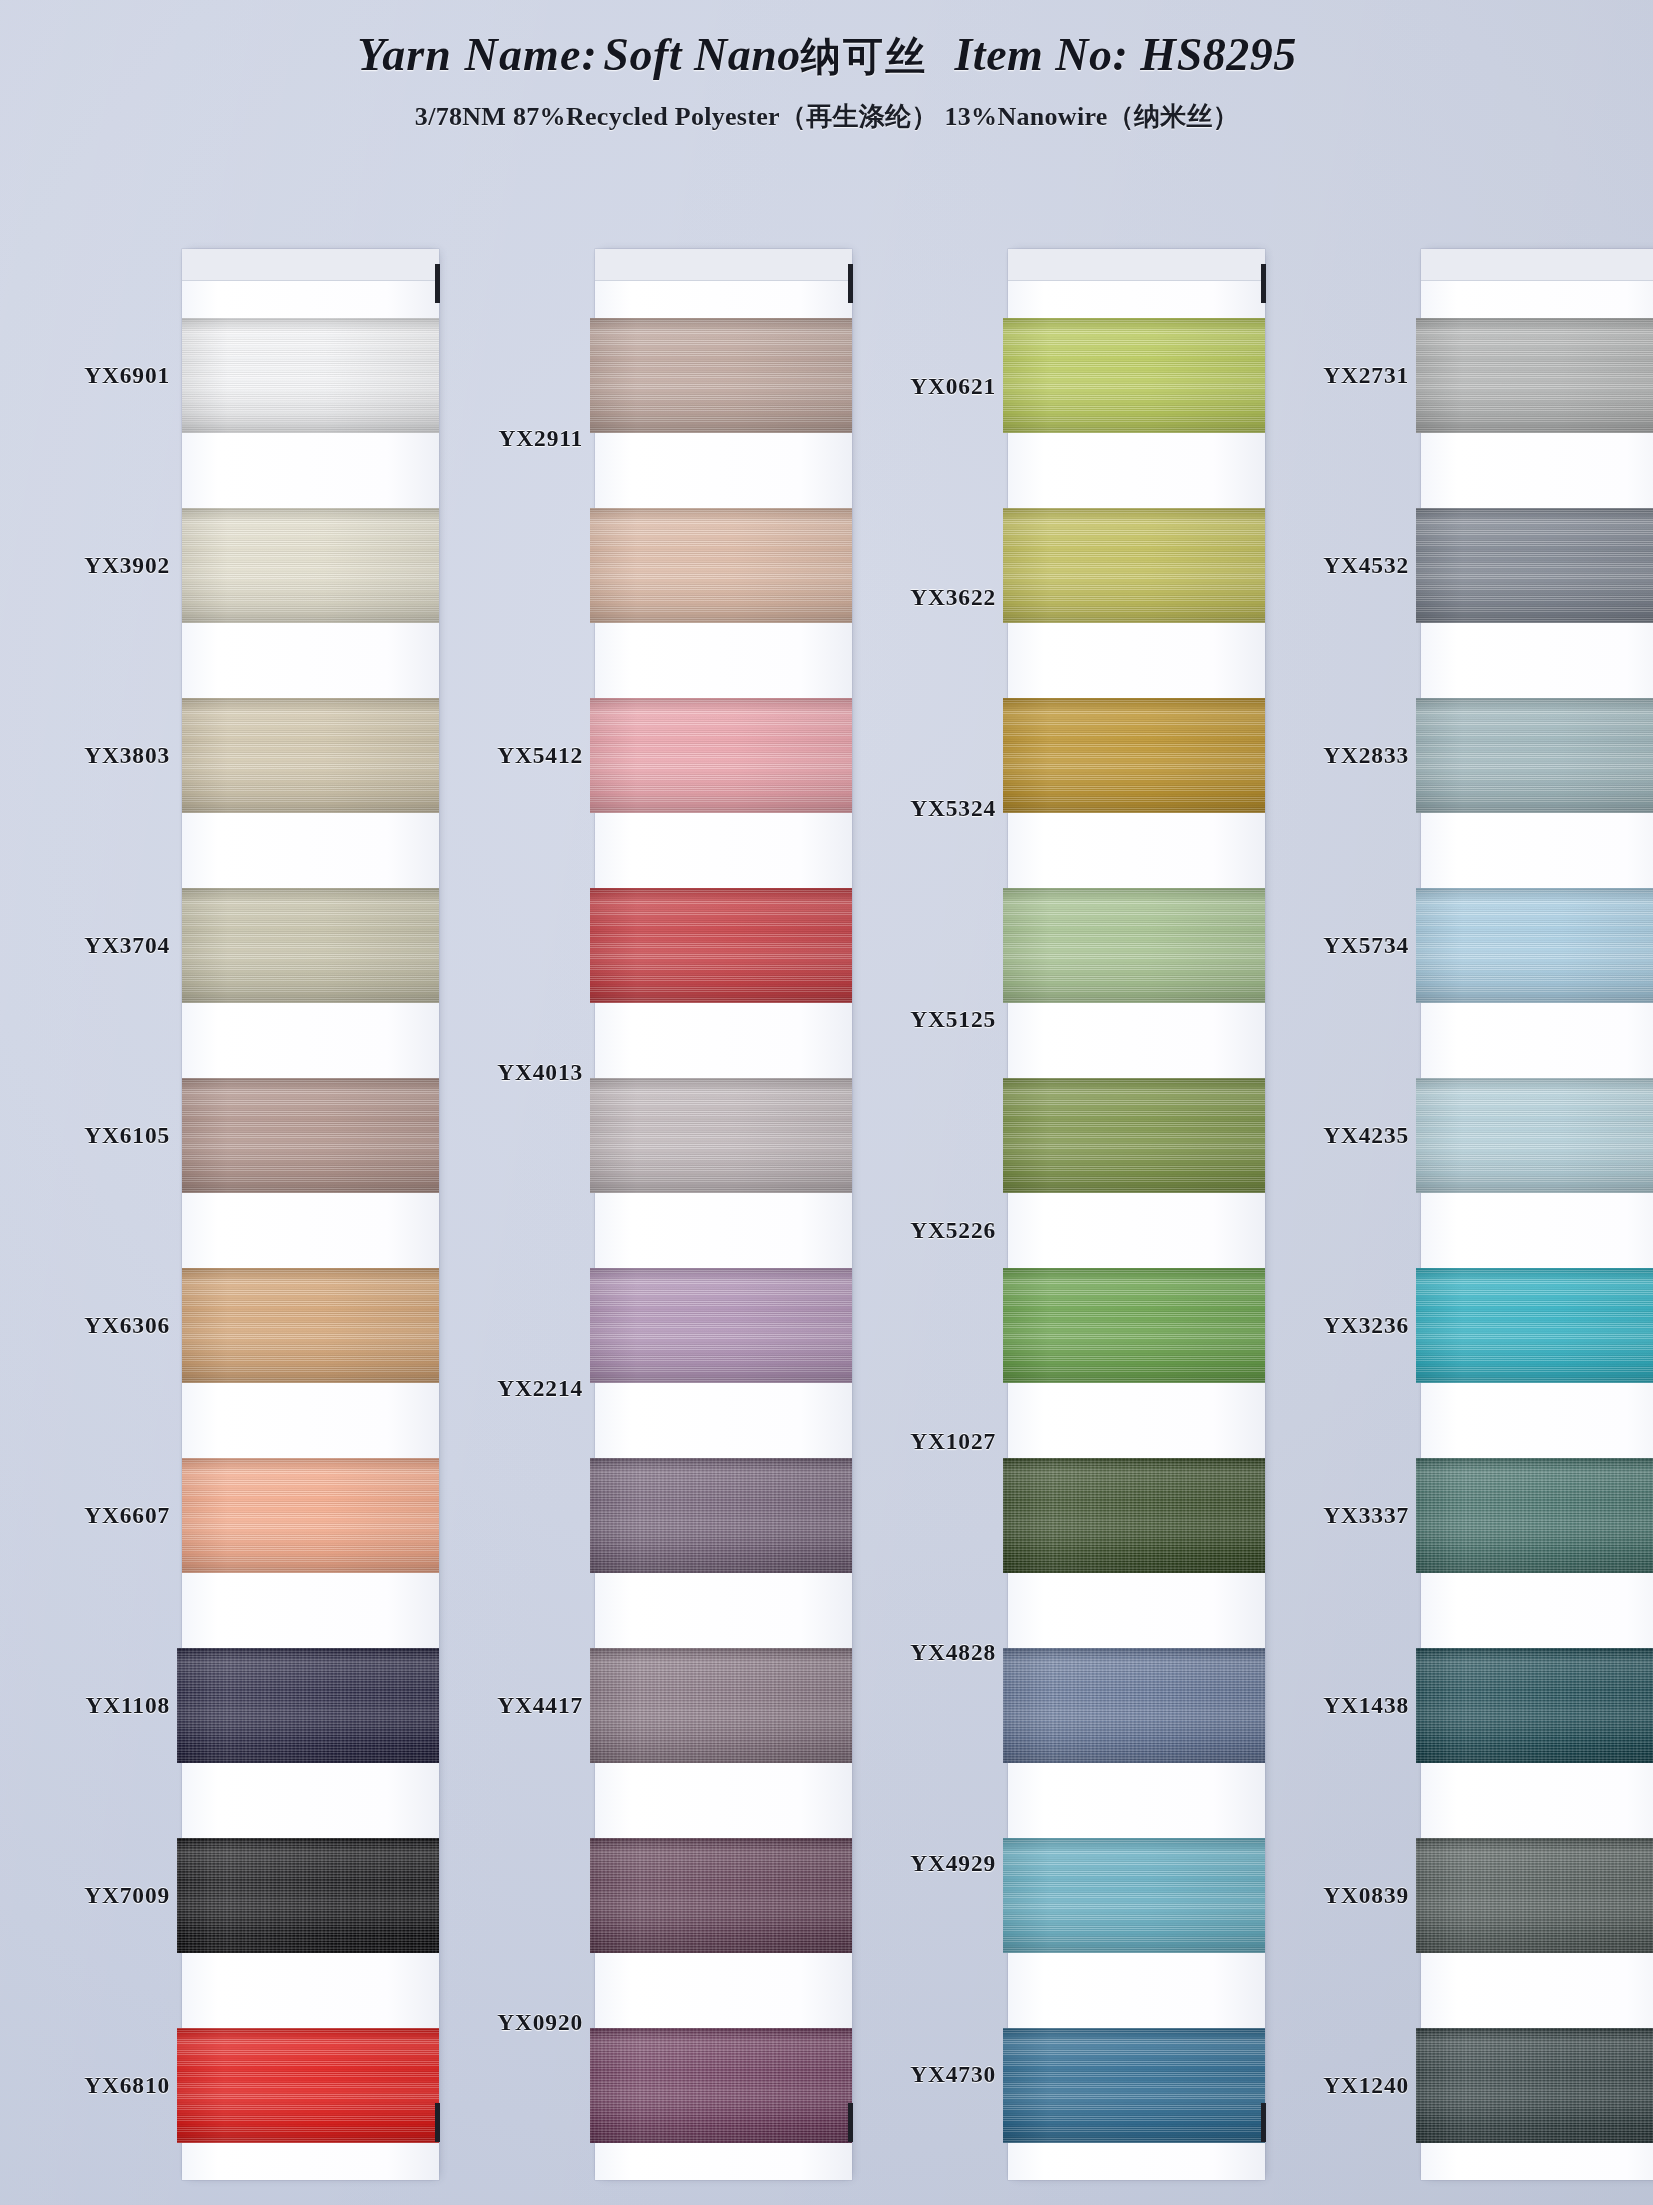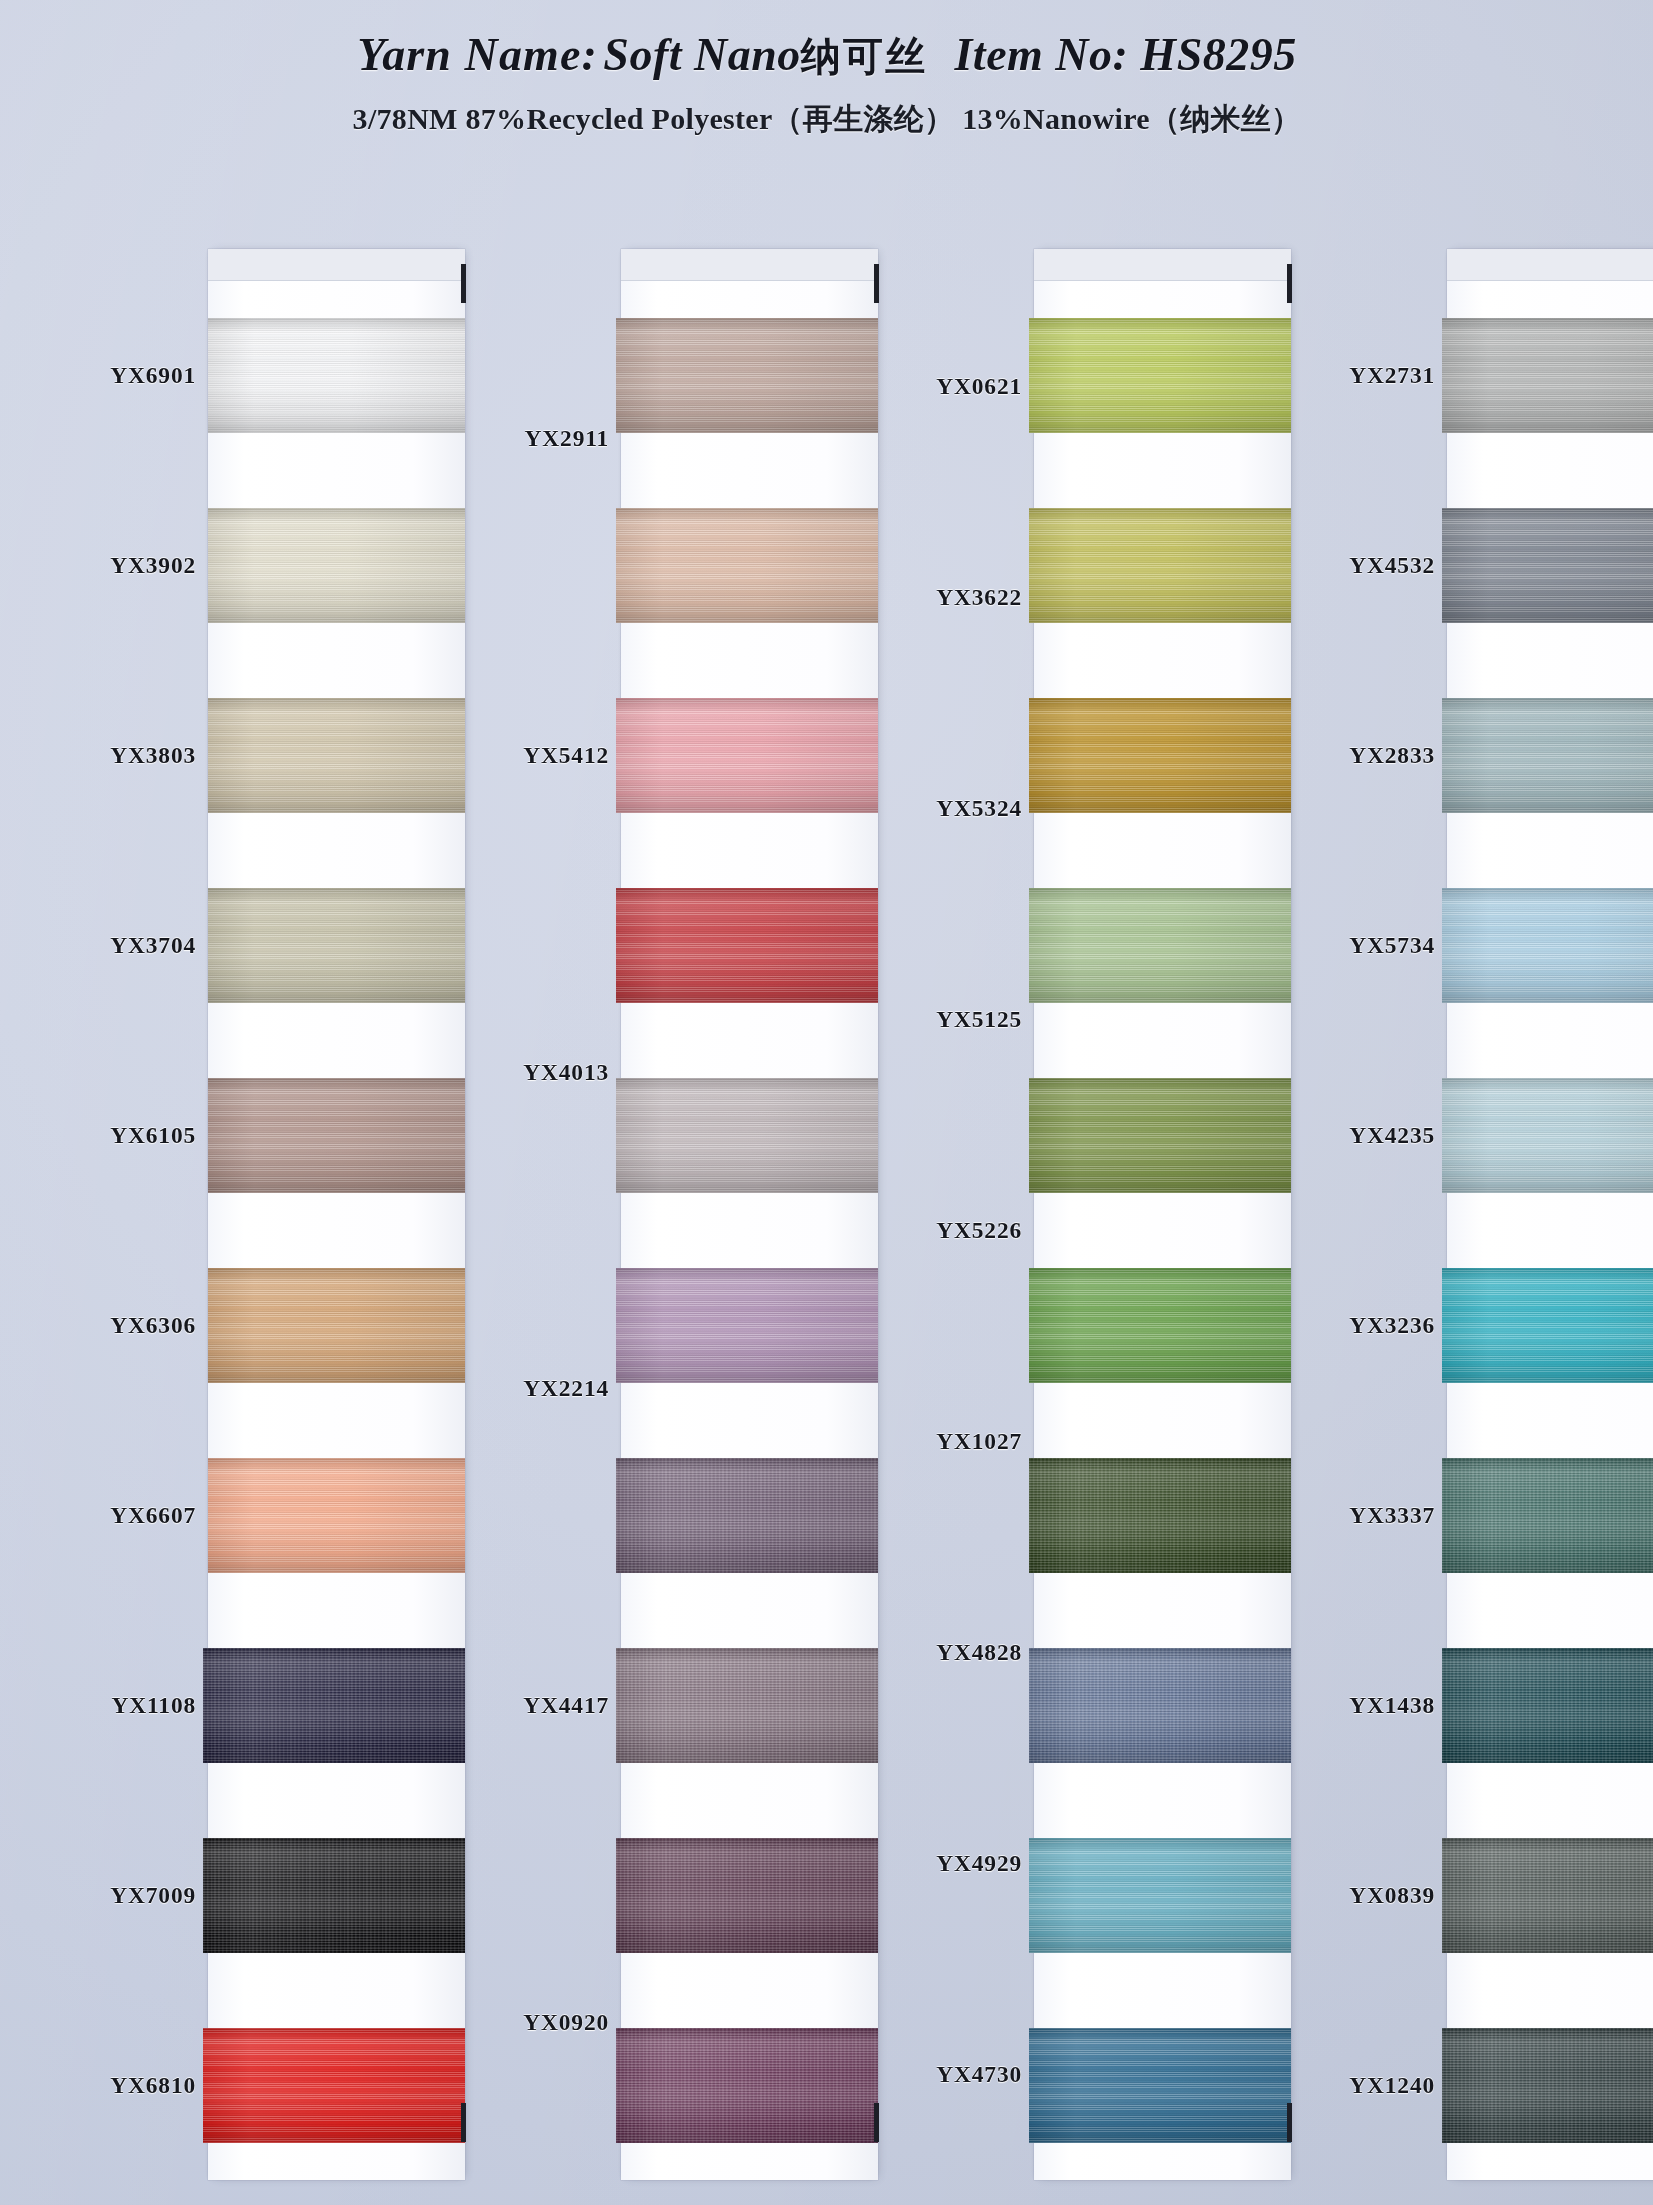--- a/index.html
+++ b/index.html
@@ -61,21 +61,21 @@
     letter-spacing: 2.2px;
   }
   #title-line .item-no {
     margin-left: 27px;
     letter-spacing: 0.5px;
     text-align: right;
   }
 
   #subtitle-line {
     margin-top: 14.2px;
-    font-size: 30px;
+    font-size: 26px;
     font-weight: 600;
     color: #1b1e27;
     letter-spacing: 0.3px;
     white-space: nowrap;
     text-shadow: 0 0.5px 1.1px rgba(255,255,255,0.8);
   }
 
   
   #columns {
     position: absolute;
@@ -86,20 +86,21 @@
     display: flex;
     z-index: 3;
   }
 
   .yarn-column {
     position: relative;
     width: 413px;
     height: 100%;
     display: flex;
     align-items: stretch;
+    justify-content: center;
   }
 
   
   .label-gutter {
     position: relative;
     width: 208px;
     flex: 0 0 208px;
     height: 100%;
   }
 

